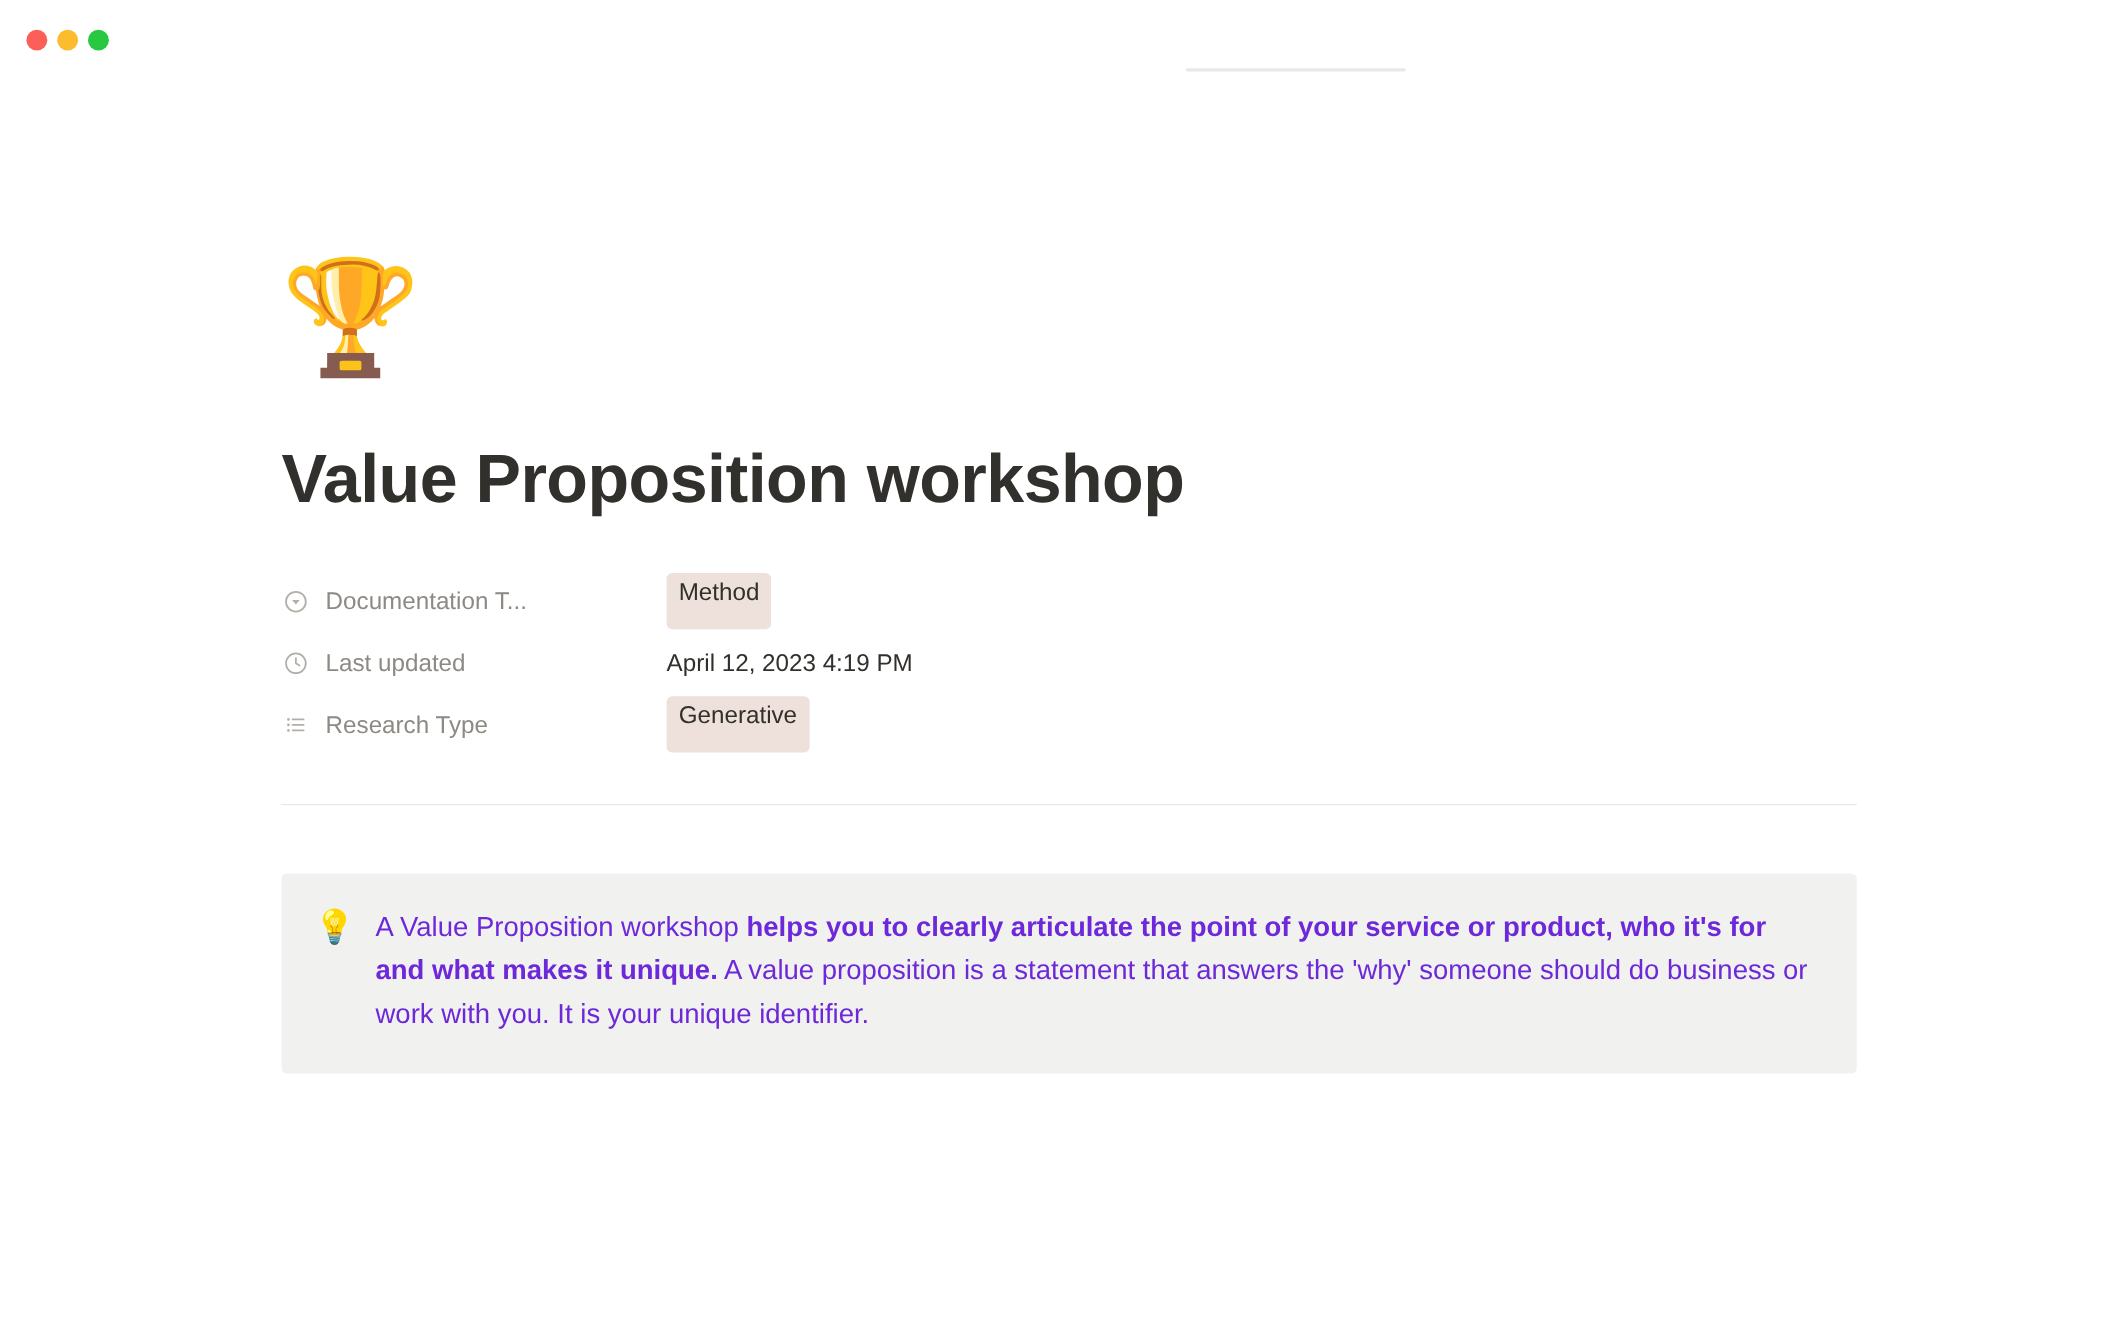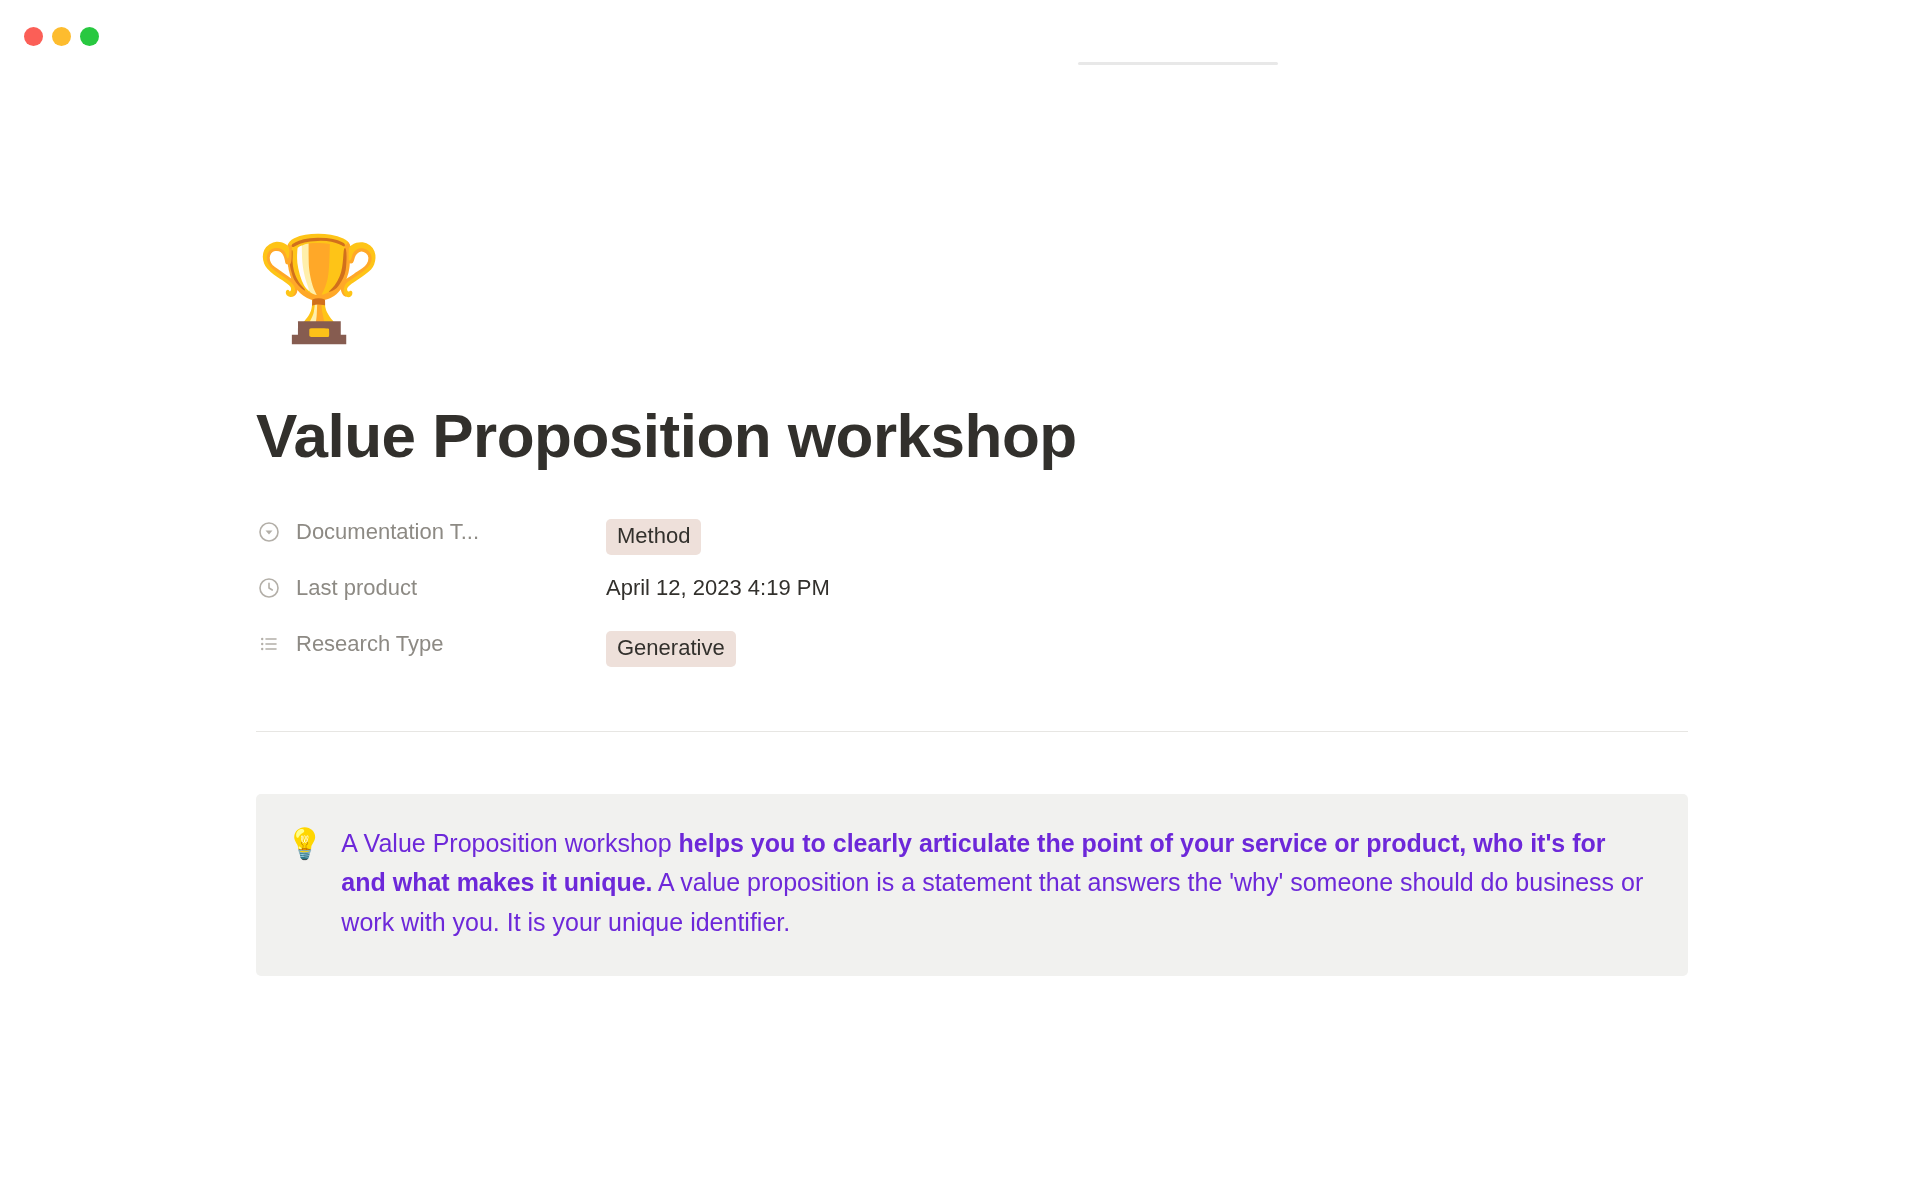--- a/index.html
+++ b/index.html
@@ -85,21 +85,21 @@
     color: #32302c;
     letter-spacing: -0.5px;
   }
 
   
   .props {
     margin-top: 48px;
   }
   .prop-row {
     display: flex;
-    align-items: flex-start;
+    align-items: center;
     height: 56px;
   }
   .prop-label {
     display: flex;
     align-items: center;
     width: 350px;
     flex: 0 0 350px;
     color: #8d8a84;
     font-size: 22px;
   }
@@ -121,21 +121,21 @@
   }
   .prop-value {
     font-size: 22px;
     color: #32302c;
   }
   .tag {
     display: inline-block;
     background: #eee0da;
     color: #32302c;
     border-radius: 5px;
-    padding: 6px 11px 8px;
+    padding: 6px 11px 23px;
     font-size: 22px;
     line-height: 1;
   }
 
   .divider {
     margin-top: 44px;
     width: 1432px;
     height: 1px;
     background: #e7e6e3;
   }
@@ -203,21 +203,21 @@
         </div>
 
         <div class="prop-row">
           <div class="prop-label">
             <span class="prop-icon">
               <svg width="24" height="24" viewBox="0 0 24 24" fill="none">
                 <circle cx="12" cy="12" r="9" stroke="#b3afa8" stroke-width="1.6"></circle>
                 <path d="M12 7.2 V12 L15.3 14" stroke="#b3afa8" stroke-width="1.6" stroke-linecap="round" stroke-linejoin="round"></path>
               </svg>
             </span>
-            <span class="prop-label-text">Last product</span>
+            <span class="prop-label-text">Last updated</span>
           </div>
           <div class="prop-value">April 12, 2023 4:19 PM</div>
         </div>
 
         <div class="prop-row">
           <div class="prop-label">
             <span class="prop-icon">
               <svg width="24" height="24" viewBox="0 0 24 24" fill="none">
                 <circle cx="5.2" cy="7" r="1.2" fill="#b3afa8"></circle>
                 <circle cx="5.2" cy="12" r="1.2" fill="#b3afa8"></circle>

